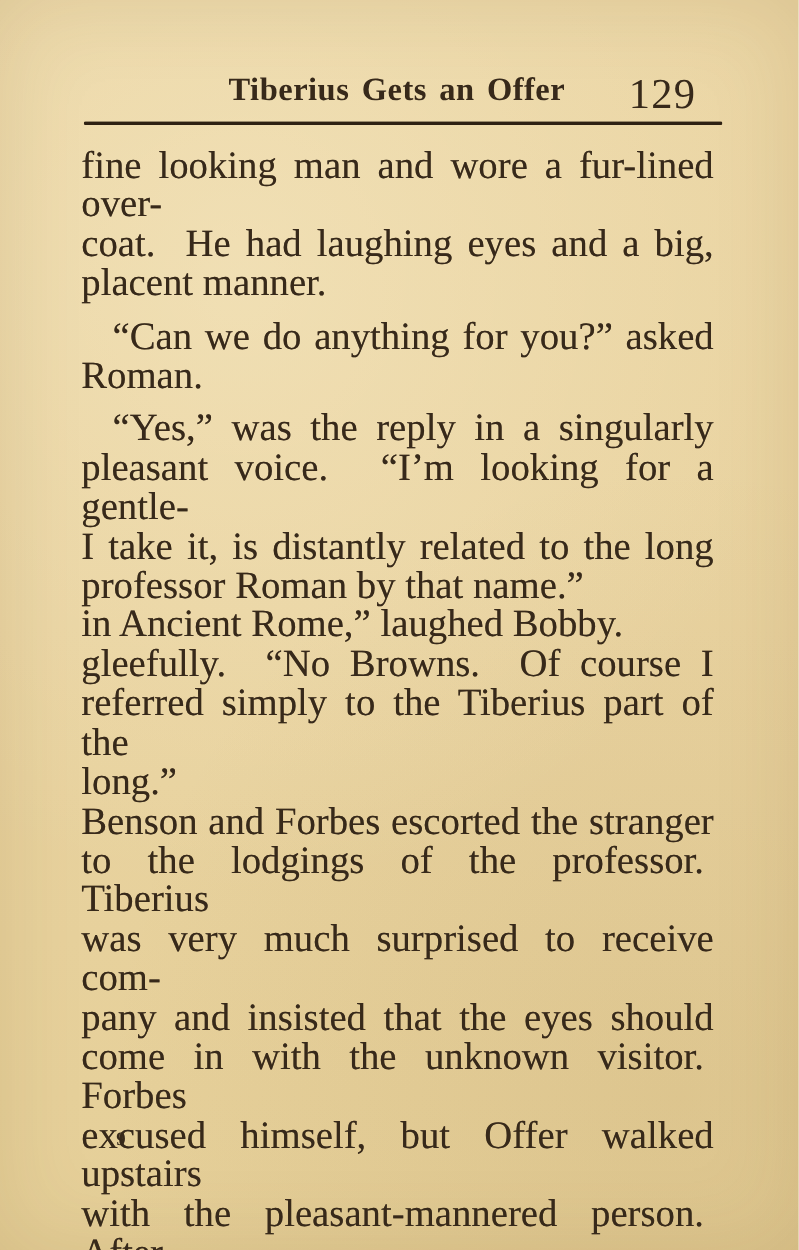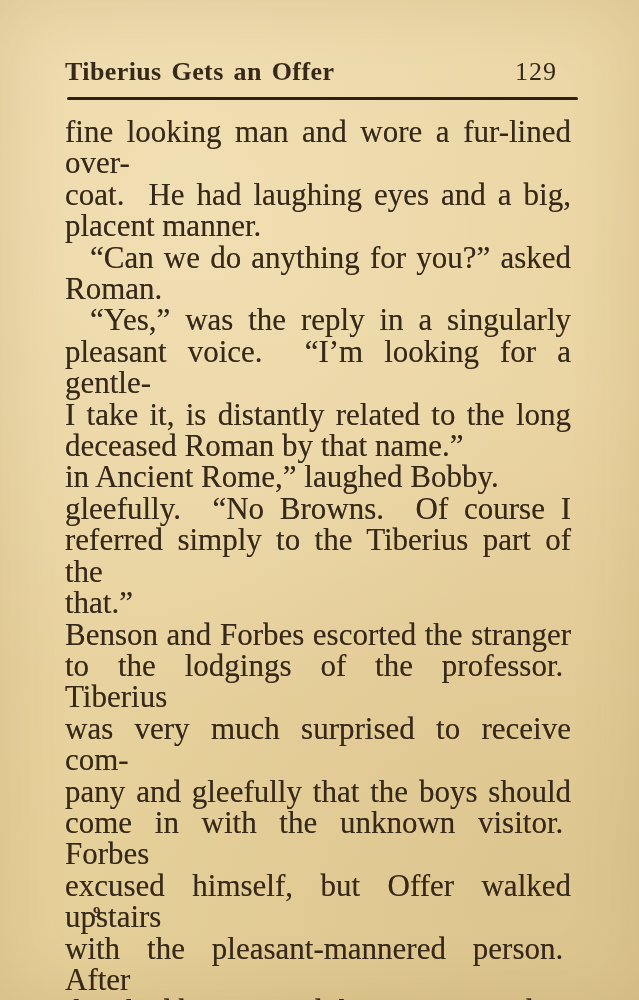--- a/index.html
+++ b/index.html
@@ -20,28 +20,29 @@
     background:
       radial-gradient(130% 90% at 30% 22%, rgba(255,247,219,0.30) 0%, rgba(255,247,219,0) 55%),
       radial-gradient(120% 85% at 85% 88%, rgba(140,100,40,0.10) 0%, rgba(140,100,40,0) 60%),
       linear-gradient(180deg,#ebd6a5 0%, var(--paper) 50%, #e5cf98 100%);
     box-shadow: inset 0 0 70px rgba(120,85,30,0.14);
   }
   .running-head{
     position:absolute; left:65px; right:69px; top:57px; height:32px;
   }
   .head-title{
+    text-align:center;
     font-weight:bold;
     font-size:26px;
     letter-spacing:0.4px;
     word-spacing:3px;
   }
   .head-number{
     position:absolute; right:13px; top:0;
-    font-size:26px;
+    font-size:34px;
     letter-spacing:1px;
   }
   .rule{
     position:absolute; left:67px; right:61px; top:97px;
     border-top:3px solid var(--rule);
     border-radius:2px;
   }
   .text-block{
     position:absolute; left:65px; right:68px; top:116px;
     font-size:31px;
@@ -52,20 +53,21 @@
     text-align:justify;
     text-align-last:justify;
     min-height:31.4px;
   }
   .line.last{
     text-align:center;
     text-align-last:left;
   }
   .line.indent{
     text-indent:25px;
+    margin-top:11px;
   }
   .signature{
     position:absolute; left:93px; top:904px;
     font-size:15px;
     font-weight:bold;
     letter-spacing:0.5px;
   }
 </style>
 </head>
 <body>
@@ -80,29 +82,29 @@
 
   <div class="text-block">
       <div class="line">fine looking man and wore a fur-lined over-</div>
       <div class="line">coat.&nbsp; He had laughing eyes and a big,</div>
       <div class="line last">placent manner.</div>
       <div class="line indent">“Can we do anything for you?” asked</div>
       <div class="line last">Roman.</div>
       <div class="line indent">“Yes,” was the reply in a singularly</div>
       <div class="line">pleasant voice.&nbsp; “I’m looking for a gentle-</div>
       <div class="line">I take it, is distantly related to the long</div>
-      <div class="line last">deceased Roman by that name.”</div>
+      <div class="line last">professor Roman by that name.”</div>
       <div class="line last">in Ancient Rome,” laughed Bobby.</div>
       <div class="line">gleefully.&nbsp; “No Browns.&nbsp; Of course I</div>
       <div class="line">referred simply to the Tiberius part of the</div>
-      <div class="line last">that.”</div>
+      <div class="line last">long.”</div>
       <div class="line">Benson and Forbes escorted the stranger</div>
       <div class="line">to the lodgings of the professor.&nbsp; Tiberius</div>
       <div class="line">was very much surprised to receive com-</div>
-      <div class="line">pany and gleefully that the boys should</div>
+      <div class="line">pany and insisted that the eyes should</div>
       <div class="line">come in with the unknown visitor.&nbsp; Forbes</div>
       <div class="line">excused himself, but Offer walked upstairs</div>
       <div class="line">with the pleasant-mannered person.&nbsp; After</div>
       <div class="line last">they had been seated the stranger said:</div>
     </div>
 
   <div class="signature">9</div>
 </div>
 
 </body></html>

